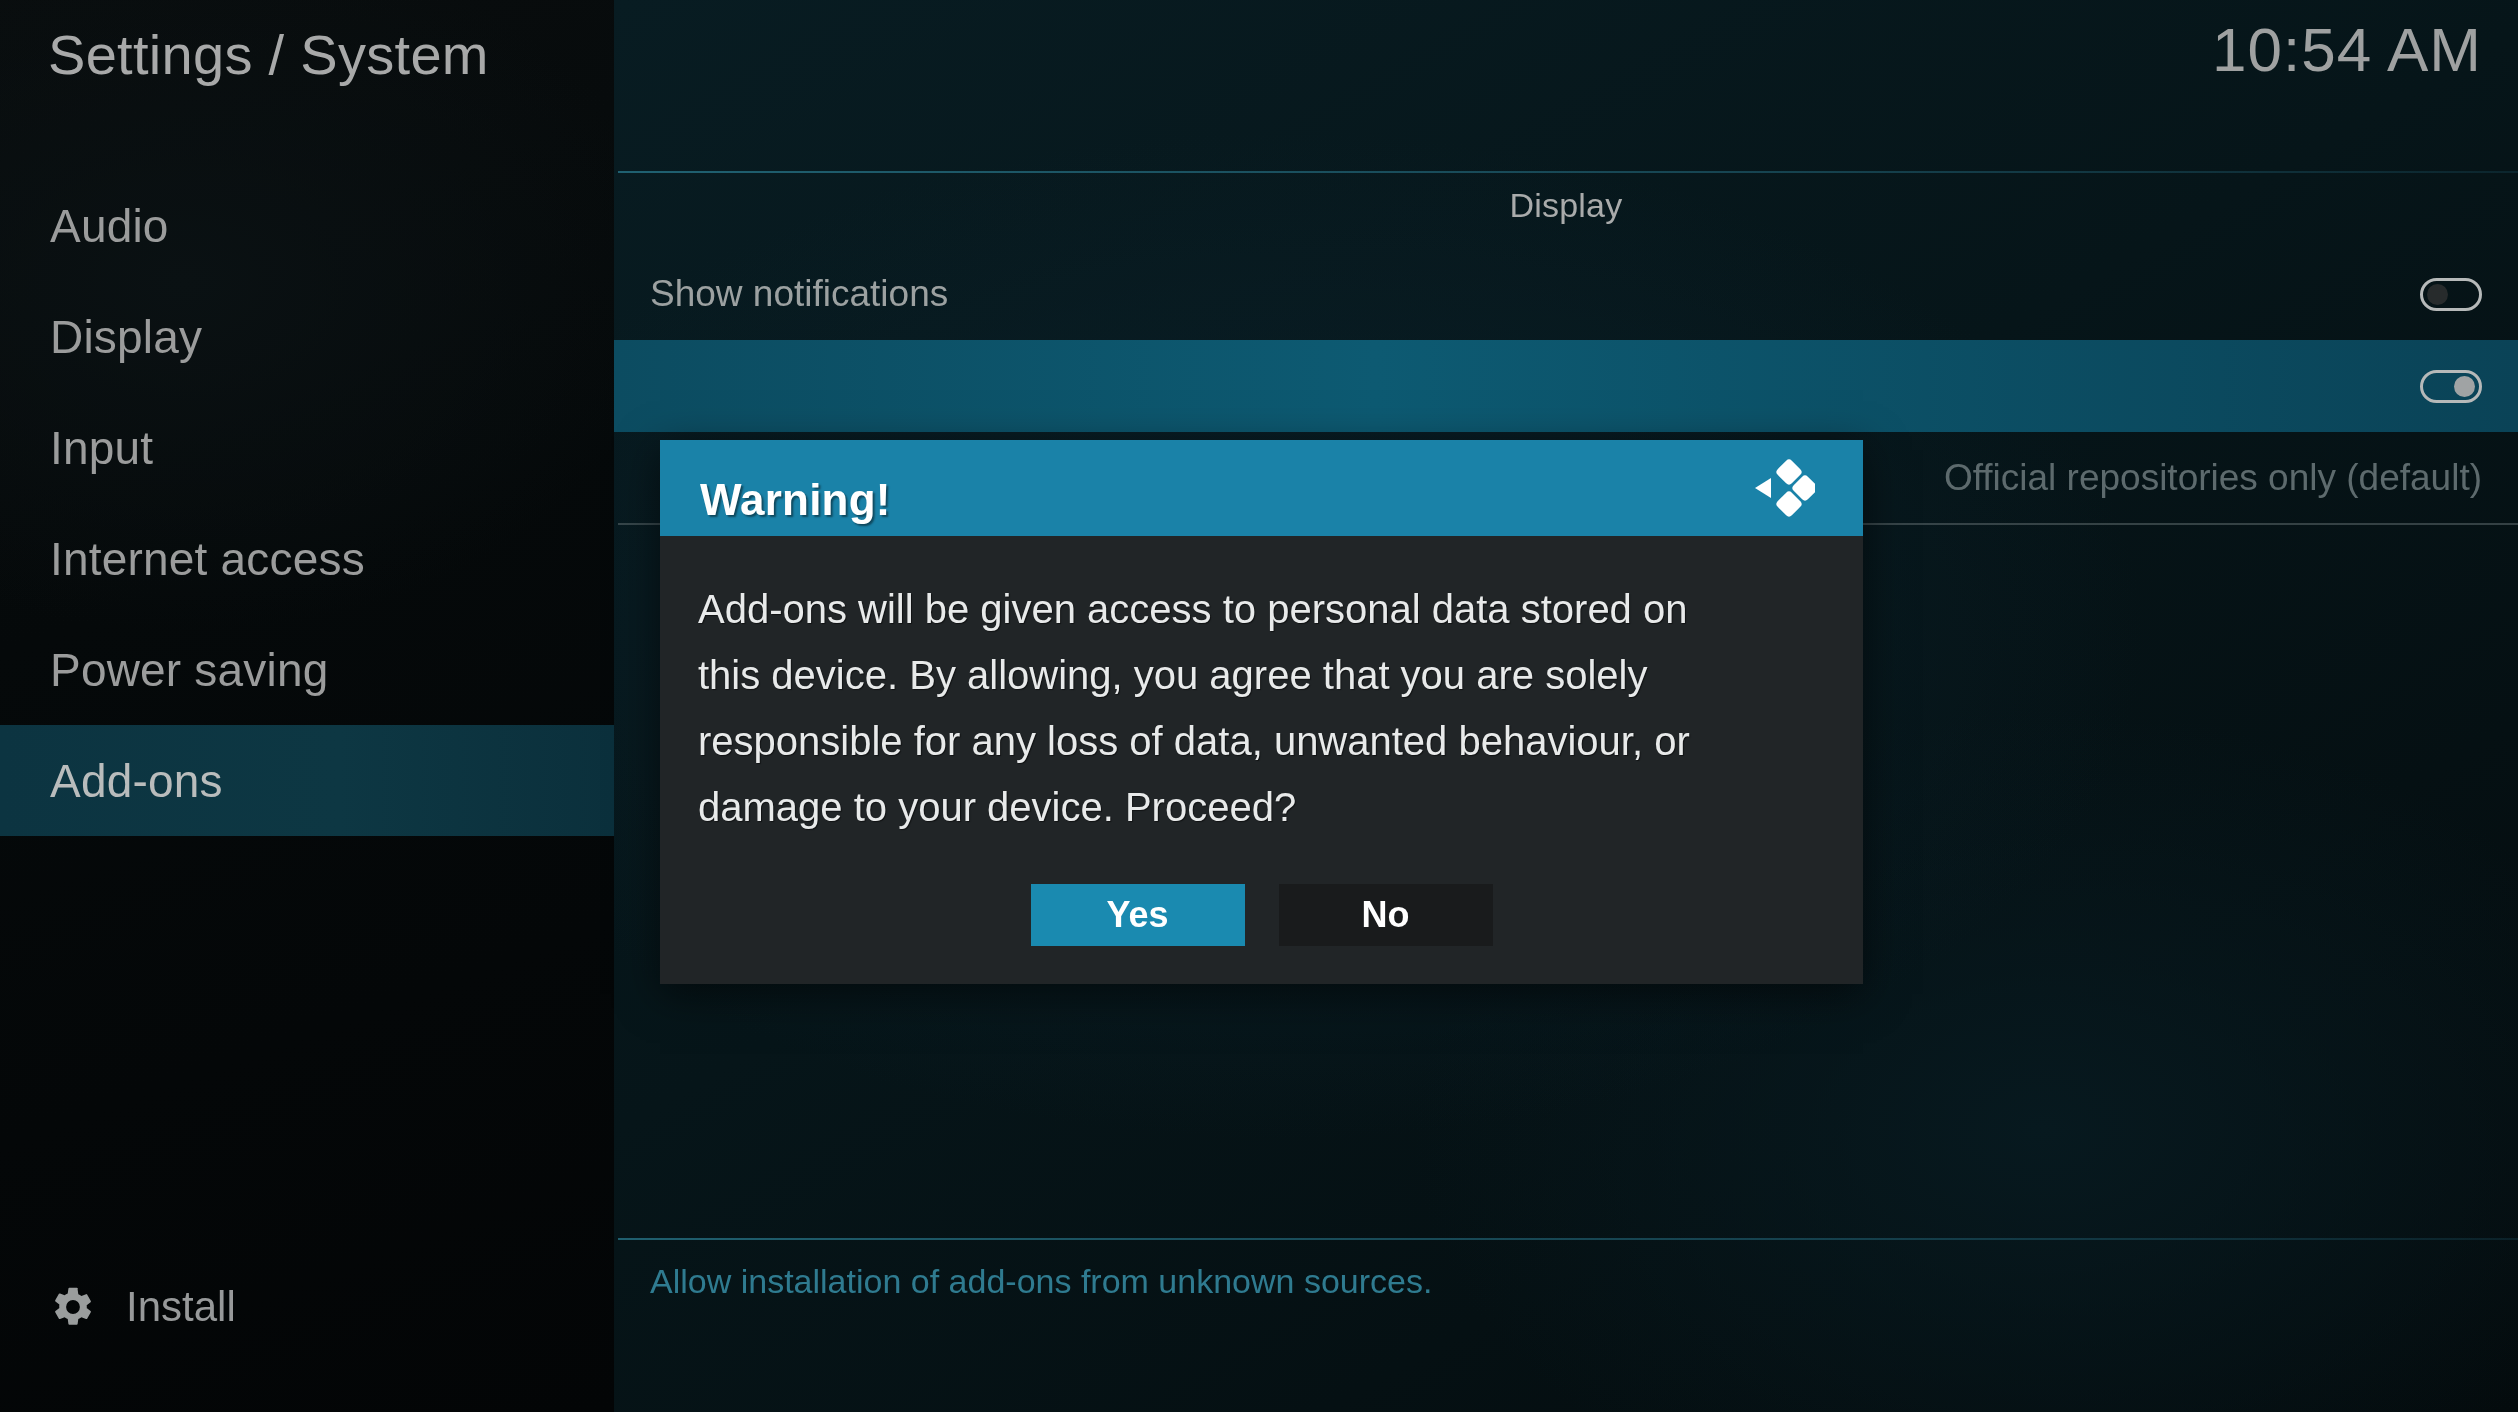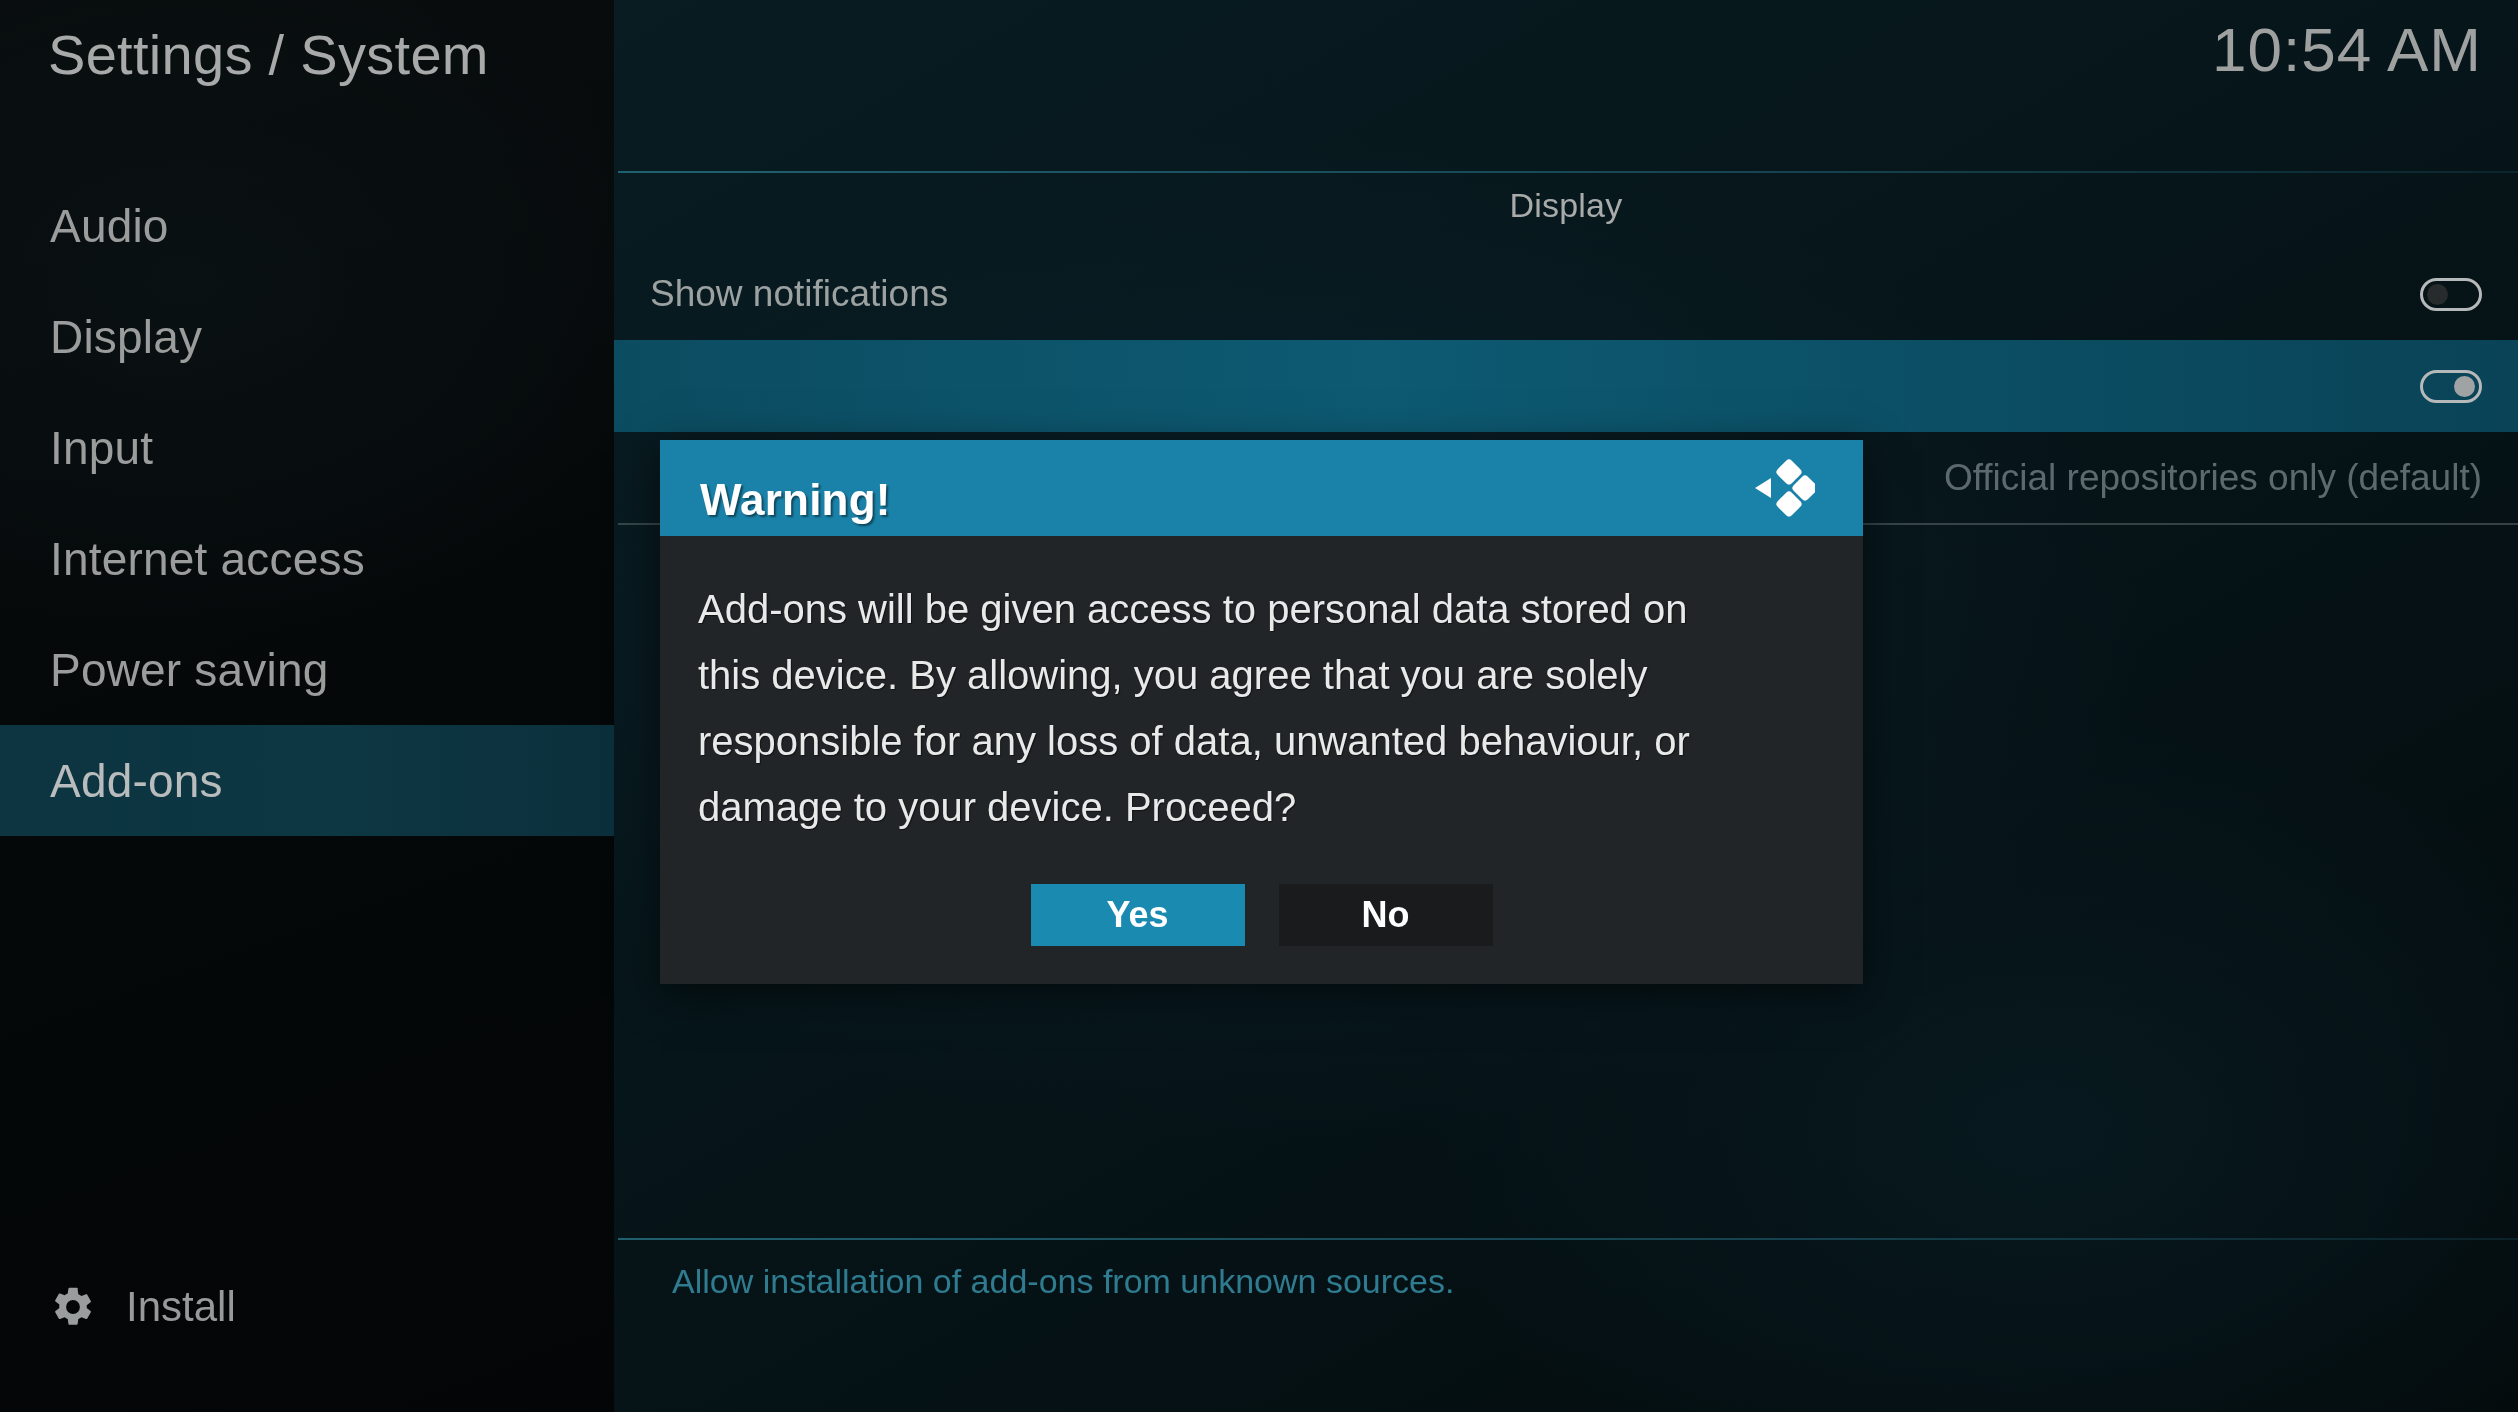--- a/index.html
+++ b/index.html
@@ -204,21 +204,20 @@
   }
 
   #help-text {
     position: absolute;
     left: 36px;
     top: 1262px;
     font-size: 34px;
     font-weight: 300;
     color: #2f7b90;
     white-space: nowrap;
-    margin-left: 22px;
   }
 
   
   #dialog {
     position: absolute;
     left: 660px;
     top: 440px;
     width: 1203px;
     z-index: 40;
     box-shadow: 0 10px 40px rgba(0,0,0,0.55);

